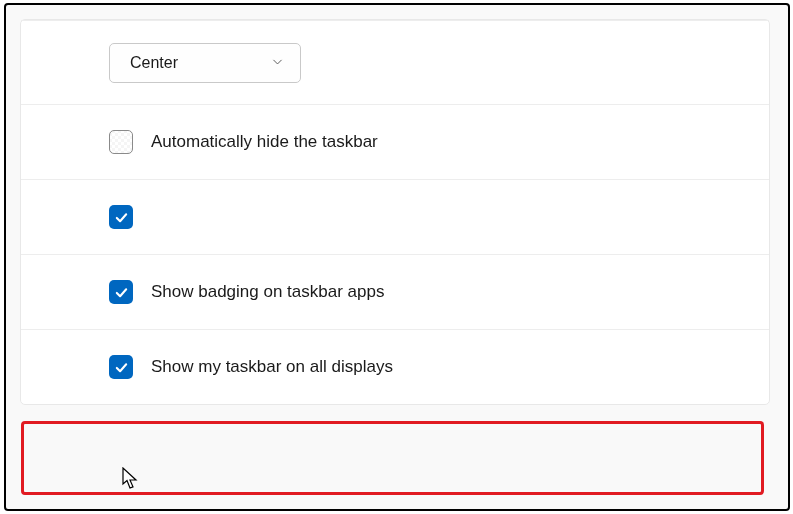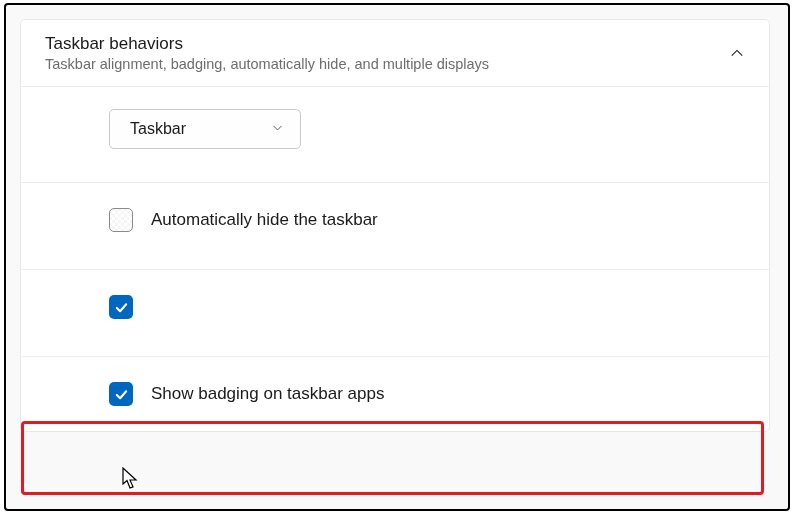--- a/index.html
+++ b/index.html
@@ -102,21 +102,20 @@
     }
     .dropdown-chevron svg {
       width: 13px;
       height: 13px;
       stroke: #5a5a5a;
       stroke-width: 1.2;
       fill: none;
     }
     .checkbox-row {
       gap: 18px;
-      margin-top: 12px;
     }
     .checkbox {
       width: 24px;
       height: 24px;
       border-radius: 5px;
       display: flex;
       align-items: center;
       justify-content: center;
       cursor: pointer;
       flex-shrink: 0;
@@ -159,35 +158,24 @@
       width: 18px;
       height: 24px;
     }
   </style>
 </head>
 <body>
 
 <div class="outer-frame">
   <div class="settings-panel">
 
-    <div class="panel-header">
-      <div class="header-text-group">
-        <div class="header-title">Taskbar behaviors</div>
-        <div class="header-subtitle">Taskbar alignment, badging, automatically hide, and multiple displays</div>
-      </div>
-      <div class="chevron">
-        <svg viewBox="0 0 16 16">
-            <polyline points="2,11 8,5 14,11"></polyline>
-          </svg>
-      </div>
-    </div>
 
     <div class="row row-alignment">
       <div class="dropdown">
-        <span class="dropdown-value">Taskbar</span>
+        <span class="dropdown-value">Center</span>
         <span class="dropdown-chevron">
           <svg viewBox="0 0 16 16">
               <polyline points="3,6 8,11 13,6"></polyline>
             </svg>
         </span>
       </div>
     </div>
 
     <div class="row checkbox-row">
       <div class="checkbox unchecked"></div>
@@ -204,20 +192,28 @@
 
     <div class="row checkbox-row">
       <div class="checkbox checked">
         <svg viewBox="0 0 16 16">
             <polyline points="3,8.5 6.5,12 13,4.5"></polyline>
           </svg>
       </div>
       <div class="row-label">Show badging on taskbar apps</div>
     </div>
 
+    <div class="row checkbox-row">
+      <div class="checkbox checked">
+        <svg viewBox="0 0 16 16">
+            <polyline points="3,8.5 6.5,12 13,4.5"></polyline>
+          </svg>
+      </div>
+      <div class="row-label">Show my taskbar on all displays</div>
+    </div>
 
   </div>
 </div>
 
 <div class="highlight-box"></div>
 
 <div class="cursor">
   <svg viewBox="0 0 18 24">
     <path d="M1,1 L1,17 L5,13.5 L8,21 L11,19.8 L8,13 L14,13 Z" fill="#ffffff" stroke="#000000" stroke-width="1.2"></path>
   </svg>

